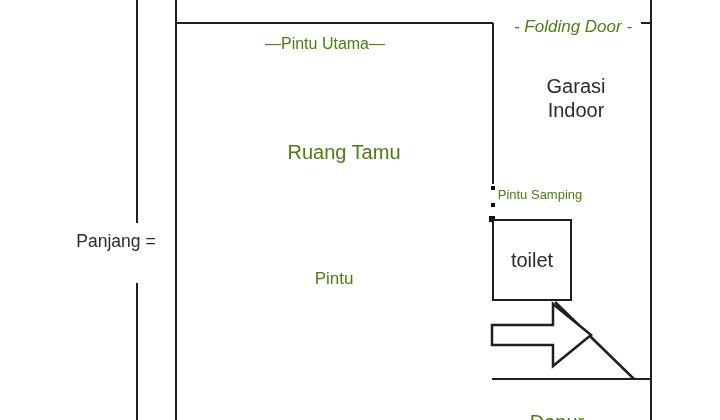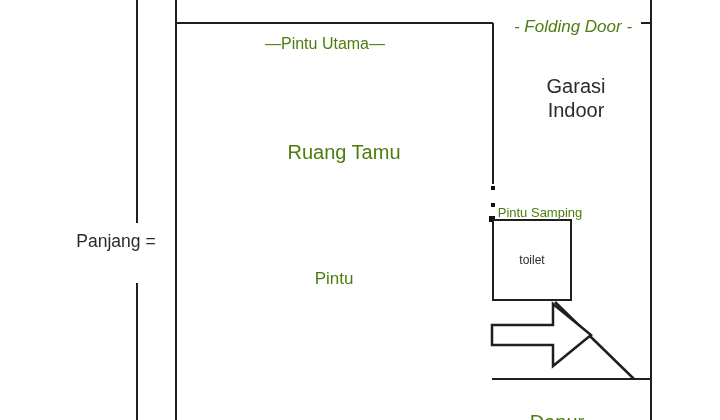--- a/index.html
+++ b/index.html
@@ -24,21 +24,21 @@
     position:absolute;width:130px;text-align:center;transform:translateX(-50%);
     font-size:17.5px;line-height:26px;color:#2b2b2b;
   }
   #length-label span{display:block;}
   #door-label{font-size:17px;}
   #toilet-box{
     position:absolute;left:492px;top:219px;width:76px;height:78px;
     border:2.5px solid #1f1f1f;background:#fff;
     display:flex;align-items:center;justify-content:center;
   }
-  #toilet-label{font-size:12px;color:#2b2b2b;}
+  #toilet-label{font-size:20px;color:#2b2b2b;}
   #kitchen-label{font-size:20px;}
   svg{position:absolute;left:0;top:0;}
 </style>
 </head>
 <body>
 
 <div id="stage">
 
   <div class="vline" style="left:136px;top:0;height:223px;"></div>
   <div class="vline" style="left:136px;top:283px;height:137px;"></div>
@@ -64,21 +64,21 @@
   </svg>
 
   <div class="lbl center" id="main-door-label" style="left:325px;top:35px;">—Pintu Utama—</div>
 
   <div class="lbl center" id="folding-door-label" style="left:573px;top:17px;">- Folding Door -</div>
 
   <div id="garage-label" style="left:576px;top:74px;">Garasi Indoor</div>
 
   <div class="lbl center" id="living-room-label" style="left:344px;top:141px;">Ruang Tamu</div>
 
-  <div class="lbl center" id="side-door-label" style="left:522px;top:205px;padding-left:36px;">Pintu Samping</div>
+  <div class="lbl center" id="side-door-label" style="left:522px;top:187px;padding-left:36px;">Pintu Samping</div>
 
   <div id="length-label" style="left:116px;top:228px;">
     <span>Panjang =</span>
   </div>
 
   <div class="lbl center" id="door-label" style="left:334px;top:269px;text-align:center;">Pintu</div>
 
   <div class="lbl center" id="kitchen-label" style="left:557px;top:411px;">Dapur</div>
 
 </div>

